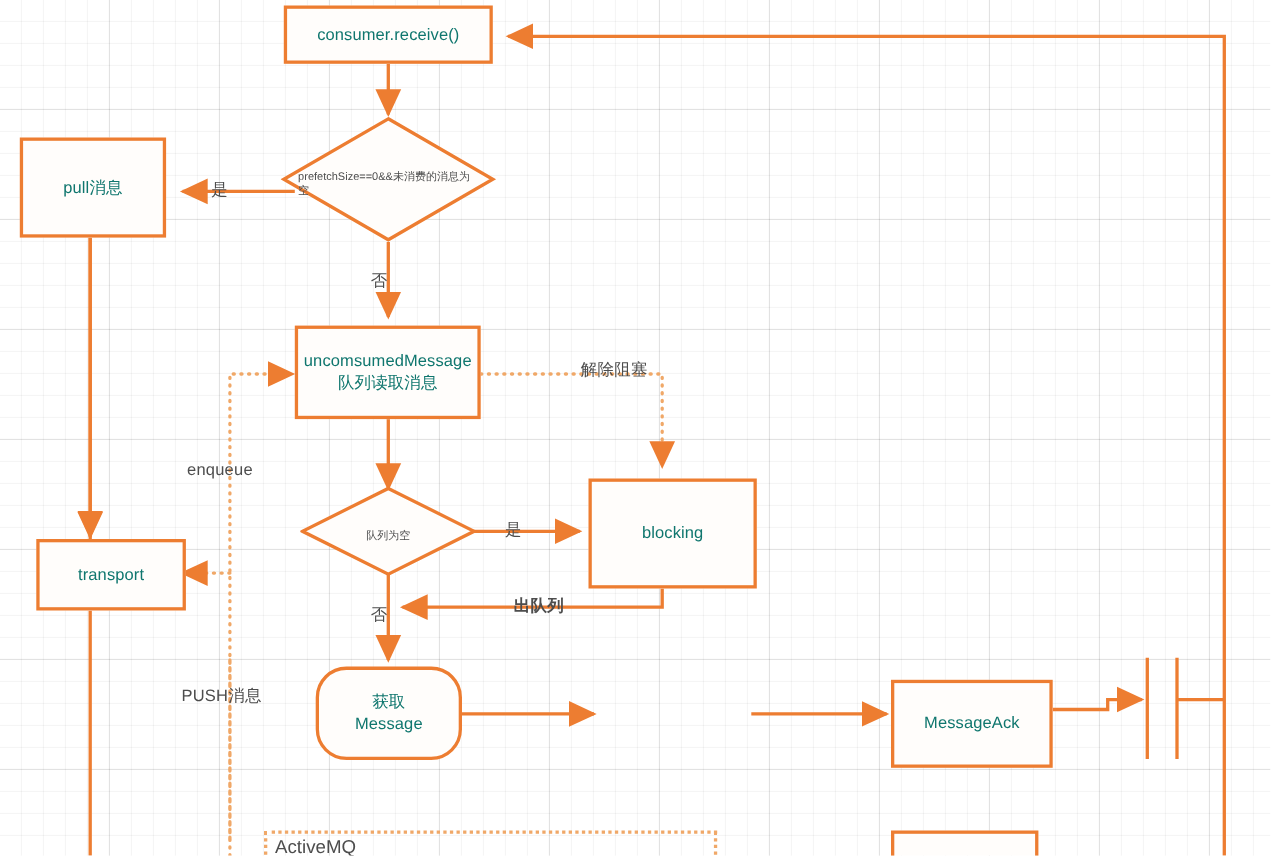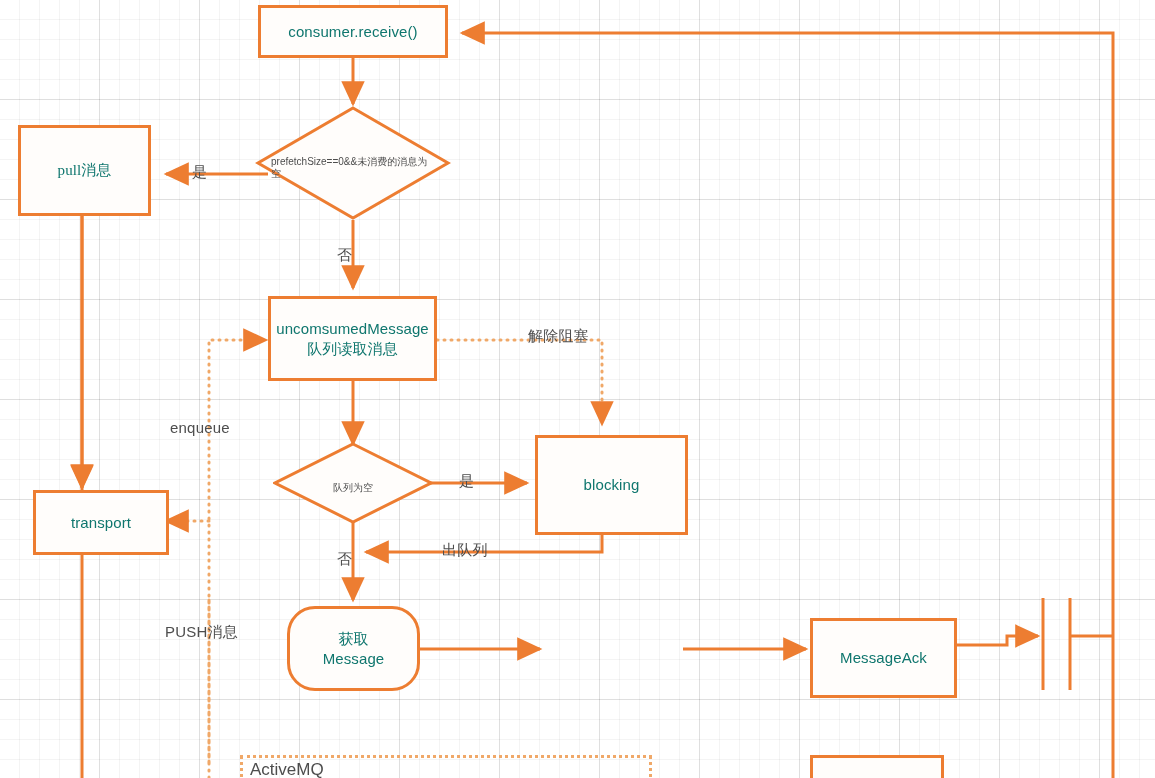--- a/index.html
+++ b/index.html
@@ -143,21 +143,21 @@
       <path d="M209,521 L166,521" marker-end="url(#arrow-d)"></path>
 
       <path d="M209,600 L209,768"></path>
     </g>
   </svg>
 
   <div class="node box" style="left:258px; top:5px; width:190px; height:53px;">
     <span>consumer.receive()</span>
   </div>
 
-  <div class="node box" style="left:18px; top:125px; width:133px; height:91px;font-family:Liberation Serif, serif;">
+  <div class="node box" style="left:18px; top:125px; width:133px; height:91px;">
     <span>pull消息</span>
   </div>
 
   <div class="diamond-wrap" style="left:255px; top:105px; width:196px; height:116px;">
     <svg width="196" height="116" viewBox="0 0 196 116">
       <polygon points="98,3 193,58 98,113 3,58" fill="#fffdfb" stroke="#ED7D31" stroke-width="3"></polygon>
     </svg>
     <div class="diamond-label">prefetchSize==0&amp;&amp;未消费的消息为空</div>
   </div>
 
@@ -198,19 +198,19 @@
   <div class="edge-label" style="left:192px; top:163px;">是</div>
 
   <div class="edge-label" style="left:337px; top:246px;">否</div>
 
   <div class="edge-label" style="left:528px; top:327px;">解除阻塞</div>
 
   <div class="edge-label" style="left:170px; top:419px;">enqueue</div>
 
   <div class="edge-label" style="left:459px; top:472px;">是</div>
 
-  <div class="edge-label" style="left:442px; top:541px;">出队列</div>
+  <div class="edge-label" style="left:467px; top:541px;font-weight:bold;">出队列</div>
 
   <div class="edge-label" style="left:337px; top:550px;">否</div>
 
   <div class="edge-label" style="left:165px; top:623px;">PUSH消息</div>
 
 </div>
 
 </body></html>

